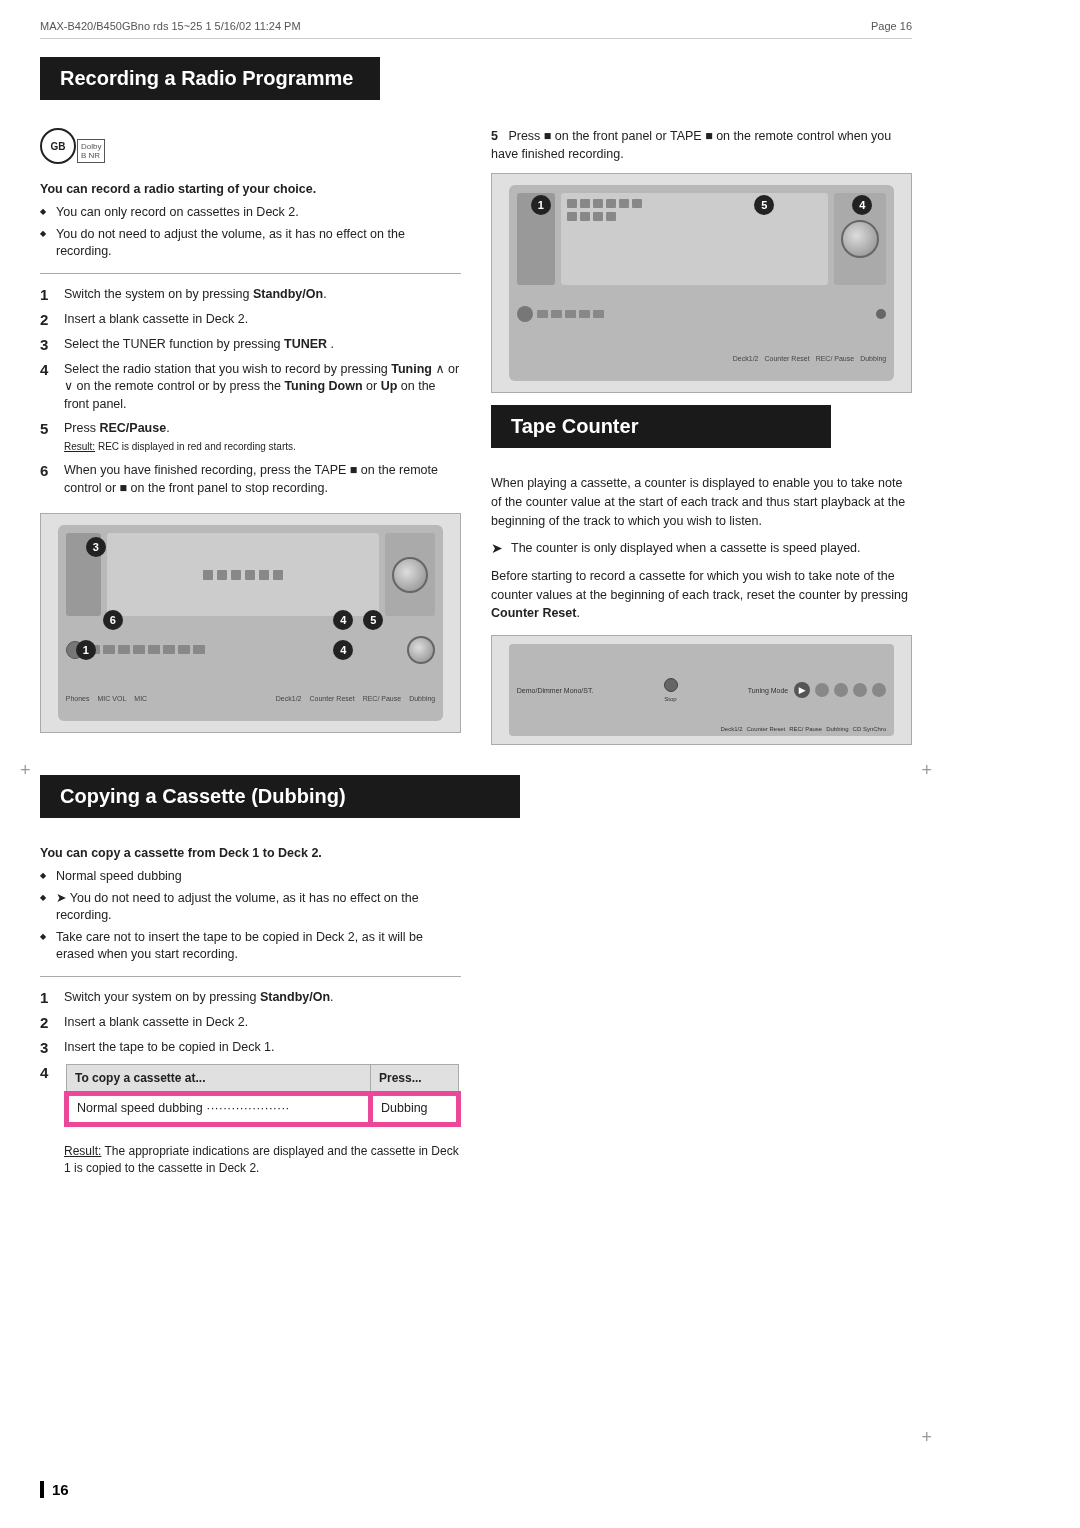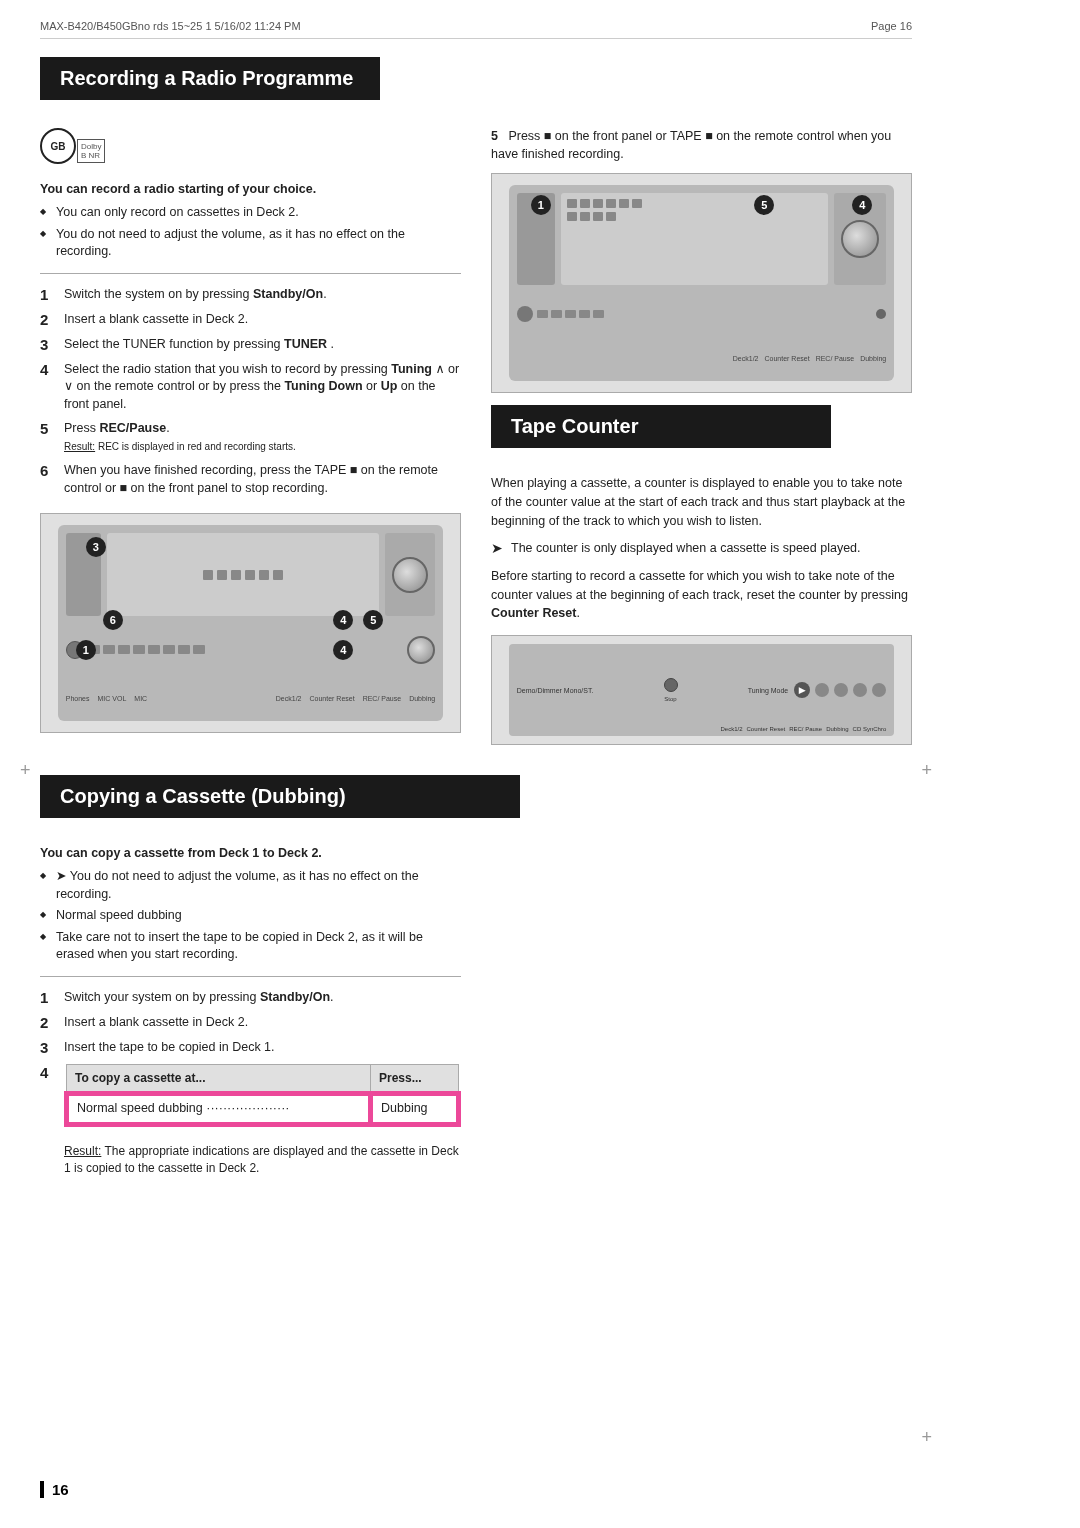--- a/index.html
+++ b/index.html
@@ -523,25 +523,25 @@
 
   <div class="section-full">
     <div style="margin-bottom:14px;">
       <div class="section-title wide">Copying a Cassette (Dubbing)</div>
     </div>
 
     <div class="two-col">
       <div class="col-left">
         <p class="intro-bold">You can copy a cassette from Deck 1 to Deck 2.</p>
         <ul class="bullet-list">
+          <li>Normal speed dubbing</li>
           <li>
             <span>➤</span>
             <span>You do not need to adjust the volume, as it has no effect on the recording.</span>
           </li>
-          <li>Normal speed dubbing</li>
           <li>Take care not to insert the tape to be copied in Deck 2, as it will be erased when you start recording.</li>
         </ul>
 
         <hr class="divider">
 
         <ol class="steps">
           <li>
             <span class="step-num">1</span>
             <span class="step-content">Switch your system on by pressing <strong>Standby/On</strong>.</span>
           </li>

